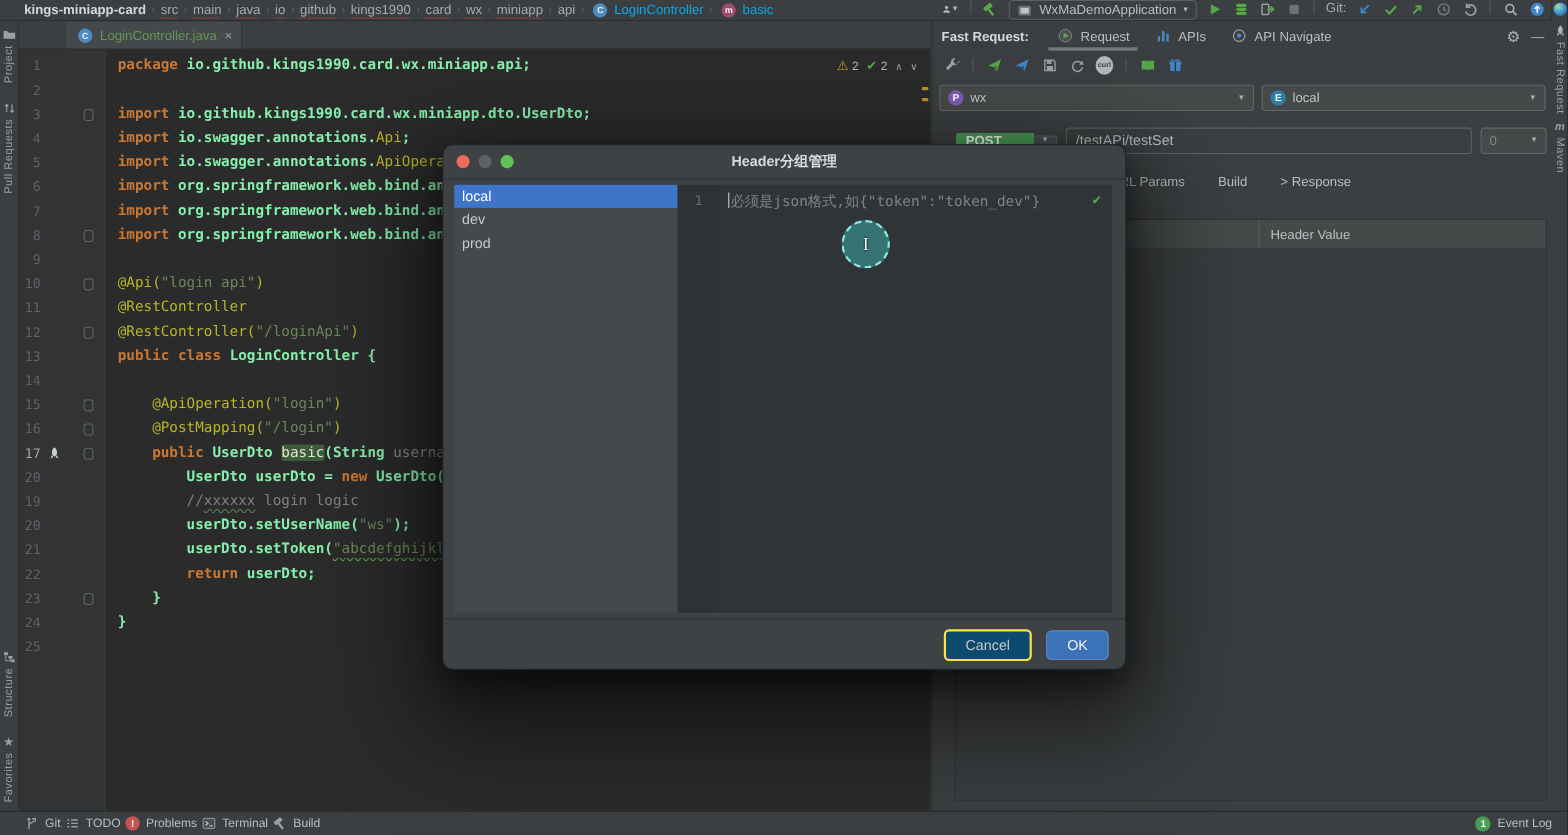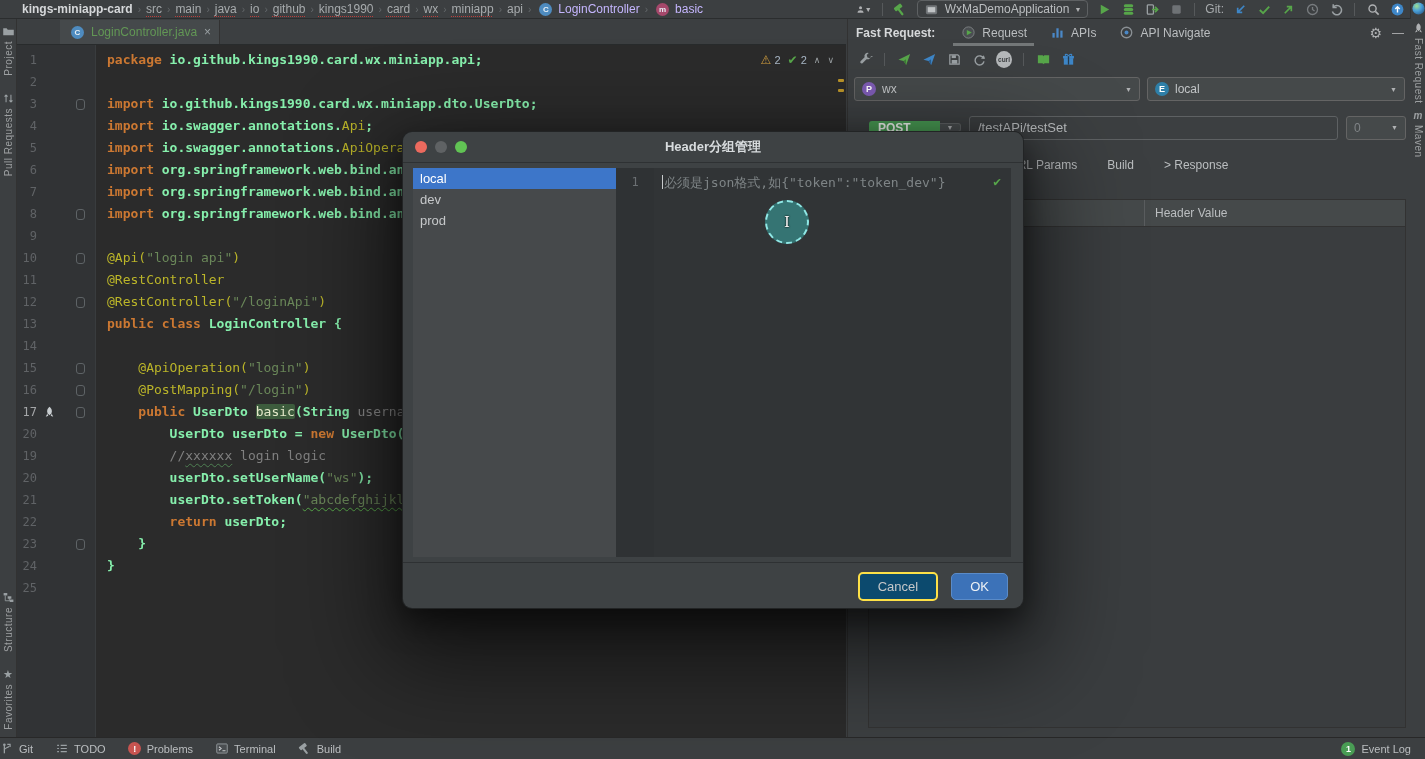--- a/index.html
+++ b/index.html
@@ -7,26 +7,26 @@
           font-family:"Liberation Sans",sans-serif;color:#BBBBBB;font-size:12px;}
   .icon{display:inline-flex;align-items:center;justify-content:center;width:16px;height:16px;vertical-align:middle;}
   .icon svg{display:block;}
   
   .topbar{position:absolute;left:0;top:0;width:1425px;height:18px;background:#3C3F41;border-bottom:1px solid #2B2D2E;display:flex;align-items:center;}
   .breadcrumb{display:flex;align-items:center;gap:4px;padding-left:22px;white-space:nowrap;}
   .bc-project{font-weight:bold;color:#D6D8DA;font-size:12px;}
   .bc-sep{color:#63676A;font-size:10px;padding:0 1px;}
   .bc-item{color:#A7ABAD;font-size:12px;}
   .bc-item.uline{text-decoration:underline dotted #BC3F3C 1px;text-underline-offset:3px;}
-  .bc-green{color:#c4b5fd;}
+  .bc-green{color:#0ea5e9;}
   .cbadge{display:inline-flex;width:13px;height:13px;border-radius:50%;align-items:center;justify-content:center;
           font-size:8px;font-weight:bold;color:#E8F0F6;margin:0 2px 0 3px;}
   .cbadge.cls{background:#4E8BBF;}
   .cbadge.mth{background:#A5486B;}
-  .top-actions{position:absolute;right:20px;top:0;height:18px;display:flex;align-items:center;gap:8px;}
+  .top-actions{position:absolute;right:20px;top:0;height:18px;display:flex;gap:8px;}
   .ta-sep{width:1px;height:13px;background:#56595B;margin:0 2px;}
   .run-combo{display:flex;align-items:center;gap:5px;height:16px;border:1px solid #5E6163;border-radius:4px;padding:0 6px;color:#BBBEC0;}
   .dd{font-size:7px;color:#AFB1B3;}
   .gitlabel{color:#A7ABAD;}
   
   .leftbar{position:absolute;left:0;top:19px;width:16px;bottom:21px;background:#3C3F41;border-right:1px solid #323232;}
   .rightbar{position:absolute;right:0;top:0;width:14px;bottom:21px;background:#3C3F41;border-left:1px solid #323232;display:flex;flex-direction:column;align-items:center;gap:6px;}
   .vbtn{display:flex;flex-direction:column;align-items:center;gap:3px;cursor:default;}
   .vlabel{writing-mode:vertical-rl;font-size:10px;color:#9DA0A2;letter-spacing:.5px;}
   .leftbar .vlabel{transform:rotate(180deg);}
@@ -103,21 +103,21 @@
   .fr-subtab{cursor:default;}
   .fr-table{position:absolute;left:20px;right:6px;top:180px;bottom:10px;background:#3A3D3F;border:1px solid #323232;}
   .fr-thead{height:26px;background:#45494A;display:flex;border-bottom:1px solid #323232;}
   .fr-th{display:flex;align-items:center;padding-left:10px;color:#BBBEC0;box-sizing:border-box;}
   .fr-th.c1{width:276px;border-right:1px solid #5A5D5F;}
   .fr-th.c2{flex:1;}
   .fr-empty{position:absolute;left:28px;top:196px;color:#787C7F;font-size:13px;}
   
   .statusbar{position:absolute;left:0;bottom:0;width:1425px;height:21px;background:#3C3F41;border-top:1px solid #282828;
              display:flex;align-items:center;font-size:11px;color:#BBBEC0;}
-  .sb-left{display:flex;align-items:center;gap:22px;}
+  .sb-left{display:flex;align-items:center;gap:4px;padding-left:22px;}
   .sb-item{display:flex;align-items:center;gap:5px;cursor:default;}
   .sb-item .icon{width:14px;height:14px;}
   .prob{width:13px;height:13px;border-radius:50%;background:#C75450;color:#fff;font-size:9px;font-weight:bold;
         display:inline-flex;align-items:center;justify-content:center;}
   .sb-right{margin-left:auto;display:flex;align-items:center;gap:6px;padding-right:14px;}
   .evt-badge{width:14px;height:14px;border-radius:50%;background:#499C54;color:#fff;font-size:9px;font-weight:bold;
              display:inline-flex;align-items:center;justify-content:center;}
   
   .dialog{position:absolute;left:403px;top:132px;width:620px;height:476px;background:#3E4244;border-radius:9px;z-index:50;
           box-shadow:0 0 0 1px #222425, 0 35px 90px 20px rgba(0,0,0,.55), 0 12px 30px rgba(0,0,0,.5);}

